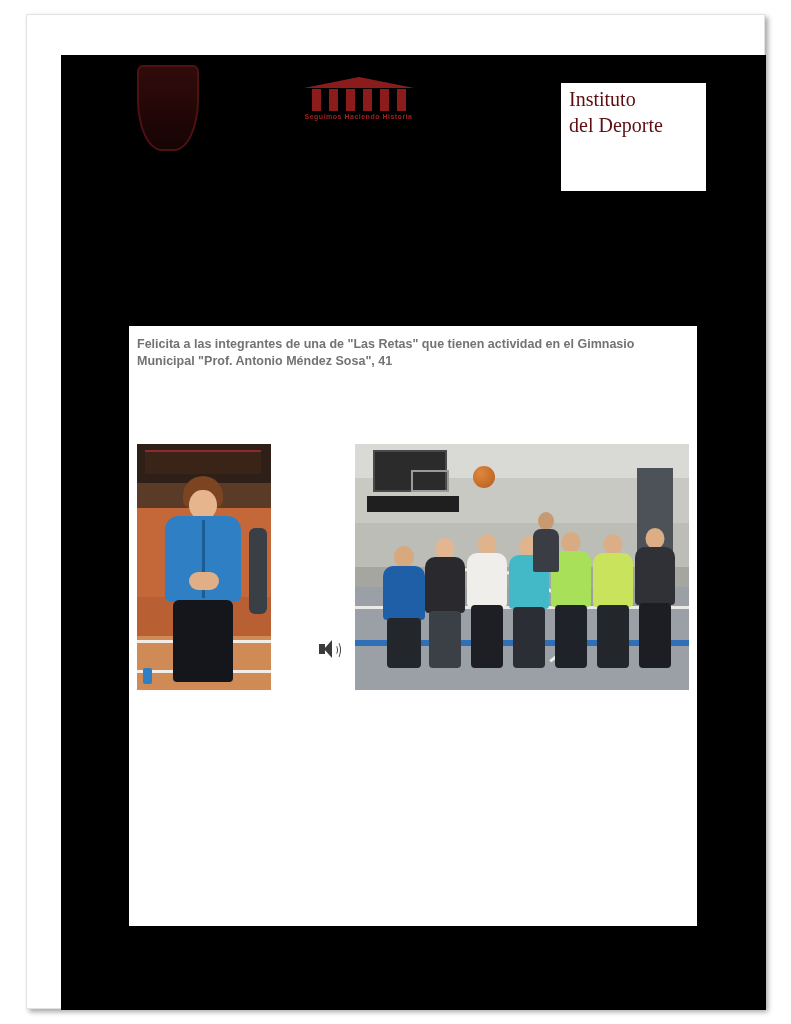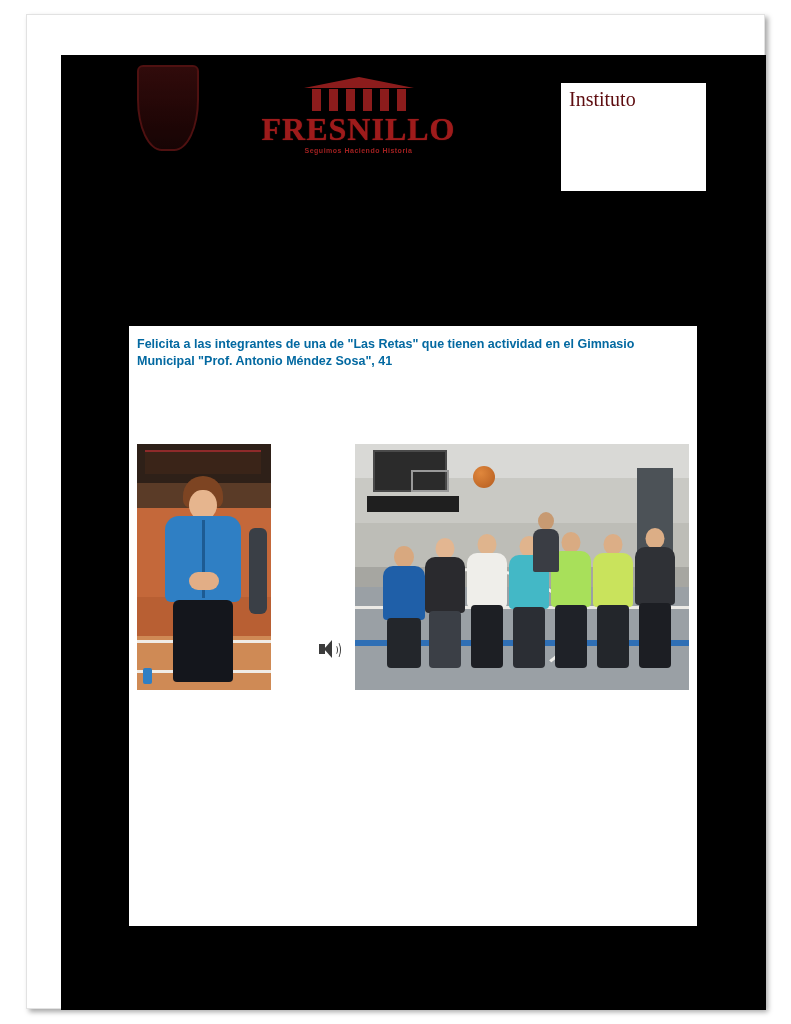--- a/index.html
+++ b/index.html
@@ -142,21 +142,21 @@
     background: #ffffff;
   }
 
   .caption {
     position: absolute;
     left: 8px;
     top: 10px;
     width: 552px;
     font-size: 12.5px;
     font-weight: bold;
-    color: #0369a1;
+    color: #737373;
     line-height: 1.35;
   }
 
   .media-row {
     position: absolute;
     left: 8px;
     top: 118px;
     width: 552px;
     height: 252px;
   }
@@ -370,26 +370,26 @@
           <div class="roof"></div>
           <div class="cols">
             <i></i>
               <i></i>
               <i></i>
               <i></i>
               <i></i>
               <i></i>
           </div>
         </div>
-        <div class="fres-word">FRESNILLO</div>
         <div class="fres-sub">Seguimos Haciendo Historia</div>
       </div>
 
       <div class="imd-logo">
         <div>Instituto</div>
+        <div>del Deporte</div>
       </div>
 
     </div>
 
     <div class="content-card">
 
       <div class="caption"> Felicita a las integrantes de una de "Las Retas" que tienen actividad en el Gimnasio Municipal "Prof. Antonio Méndez Sosa", 41</div>
 
       <div class="media-row">
 

